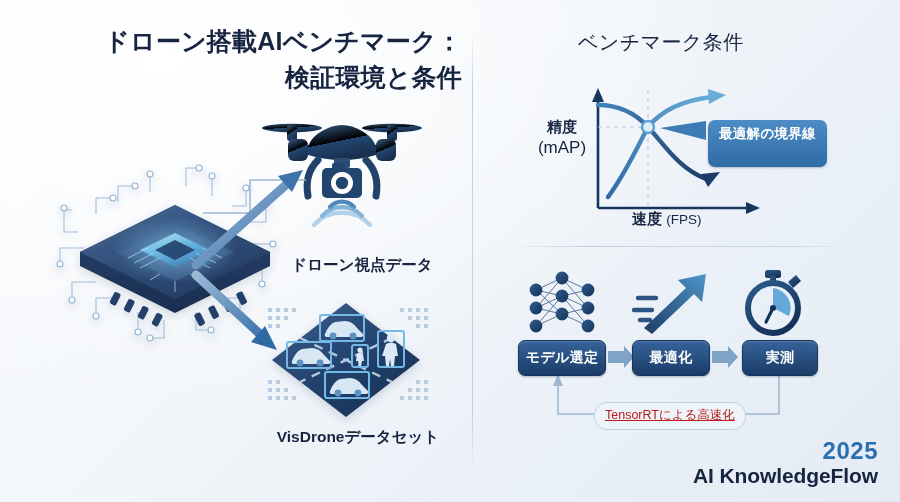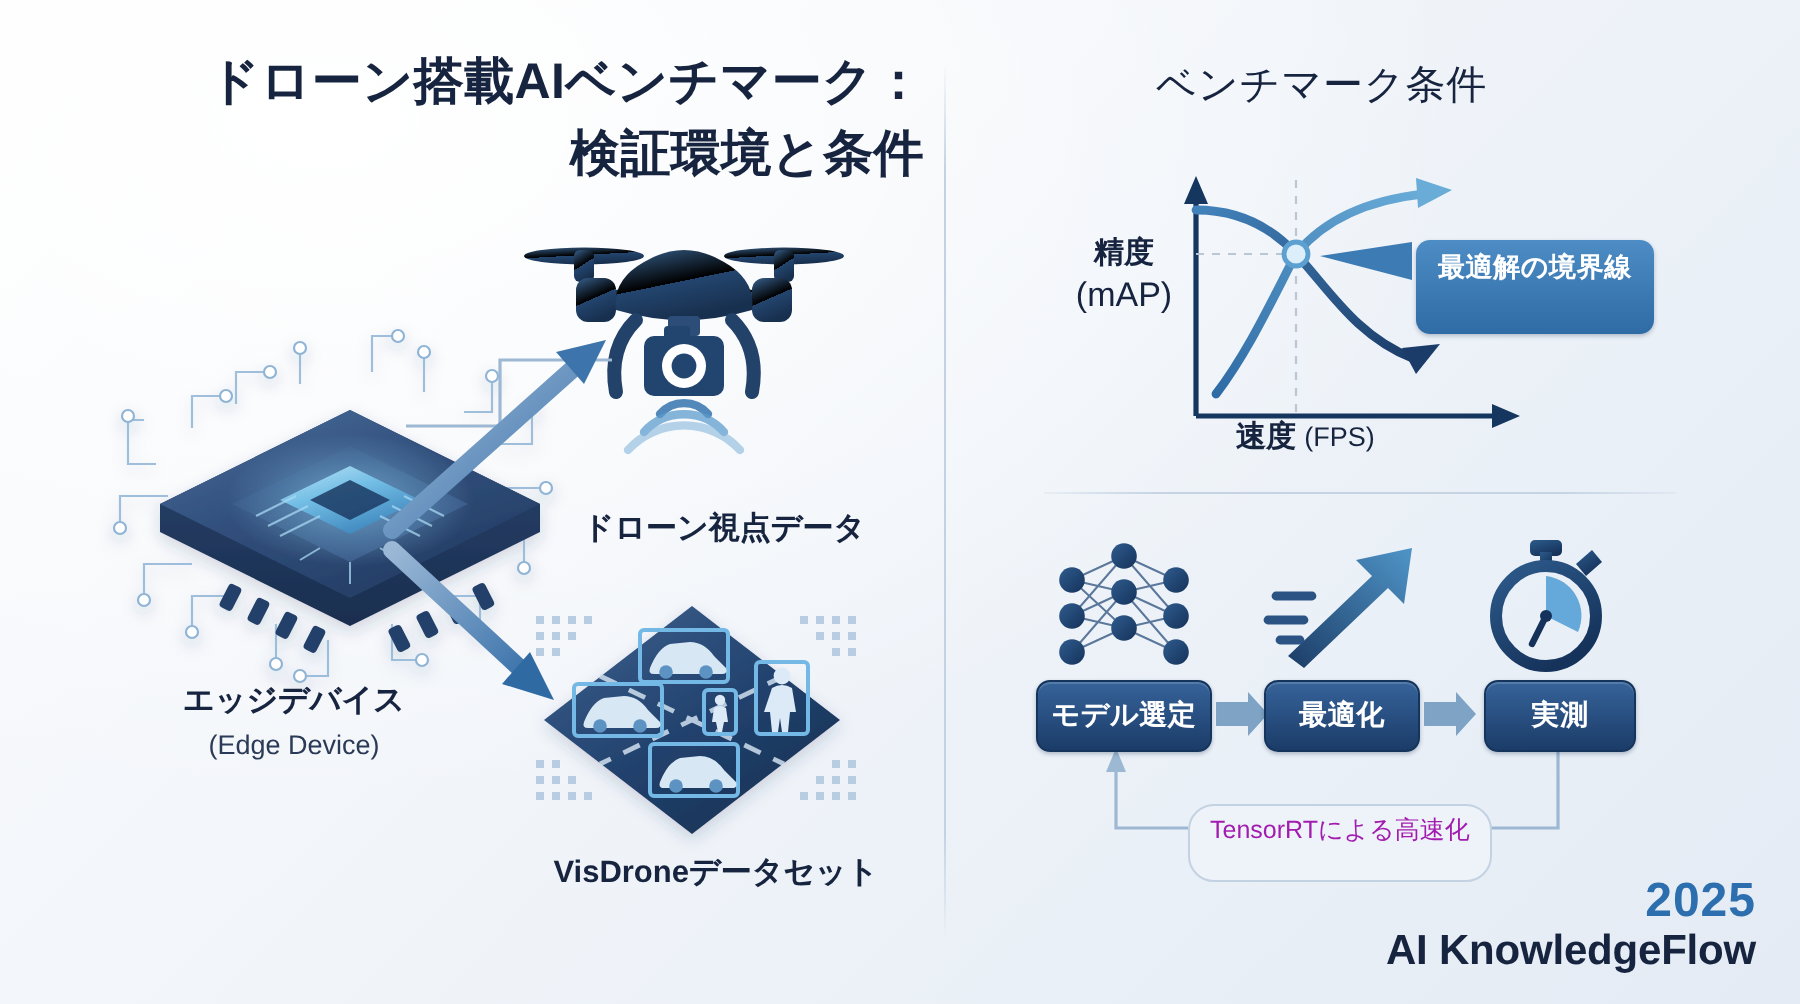--- a/index.html
+++ b/index.html
@@ -105,21 +105,21 @@
   
   .chart-wrap { position: absolute; left: 520px; top: 80px; width: 360px; height: 158px; }
   .axis-label {
     position: absolute;
     font-weight: bold;
     color: #16243f;
     line-height: 1.25;
   }
   .lbl-y { left: 10px; top: 38px; width: 64px; text-align: center; font-size: 15px; }
   .lbl-y .unit { display: block; font-weight: normal; font-size: 17px; }
-  .lbl-x { left: 98px; top: 130px; font-size: 15px; }
+  .lbl-x { left: 112px; top: 130px; font-size: 15px; }
   .lbl-x .unit { font-weight: normal; font-size: 13.5px; }
 
   .callout {
     position: absolute;
     left: 188px;
     top: 40px;
     padding: 5px 11px 24px;
     border-radius: 7px;
     background: linear-gradient(to bottom, #4d8cc4 0%, #2f6ba5 100%);
     color: #ffffff;
@@ -150,27 +150,28 @@
     letter-spacing: 0.3px;
   }
   .box-1 { left: 8px;   width: 86px; }
   .box-2 { left = 0; left: 122px; width: 76px; }
   .box-3 { left: 232px; width: 74px; }
 
   .loop-label {
     position: absolute;
     left: 84px;
     top: 140px;
-    padding: 4px 10px 16px;
+    padding: 4px 10px 5px;
     border-radius: 13px;
     background: #eef3f9;
     border: 1px solid #c3d2e2;
-    color: #a21caf;
+    color: #b91c1c;
     font-size: 12.5px;
     white-space: nowrap;
+    text-decoration: underline;
   }
 
   svg { display: block; overflow: visible; }
   .svg-abs { position: absolute; left: 0; top: 0; }
 </style>
 </head>
 <body>
 
 <div class="slide">
 
@@ -421,24 +422,20 @@
       <path d="M203 213 L250 213 L250 180 L306 180" stroke="#9db8d2" stroke-width="1.6" fill="none"></path>
 
       <path d="M196 265 L288 183" stroke="url(#arrowG)" stroke-width="9" fill="none" stroke-linecap="round"></path>
       <path d="M303 170 L278 176 L292 192 Z" fill="#3d74ab"></path>
 
       <path d="M196 275 L262 336" stroke="url(#arrowG)" stroke-width="9" fill="none" stroke-linecap="round"></path>
       <path d="M277 350 L251 342 L265 326 Z" fill="#2f6aa3"></path>
     </g>
   </svg>
 
-  <div class="caption cap-edge">
-    <span>エッジデバイス</span>
-    <span class="sub">(Edge Device)</span>
-  </div>
   <div class="caption cap-drone">ドローン視点データ</div>
   <div class="caption cap-vis">VisDroneデータセット</div>
 
   <div class="chart-wrap">
     <svg width="360" height="158">
       <defs>
         <linearGradient id="lightCurve" x1="0" y1="1" x2="1" y2="0">
           <stop offset="0%" stop-color="#2f6ba5"></stop>
           <stop offset="100%" stop-color="#69acd8"></stop>
         </linearGradient>

